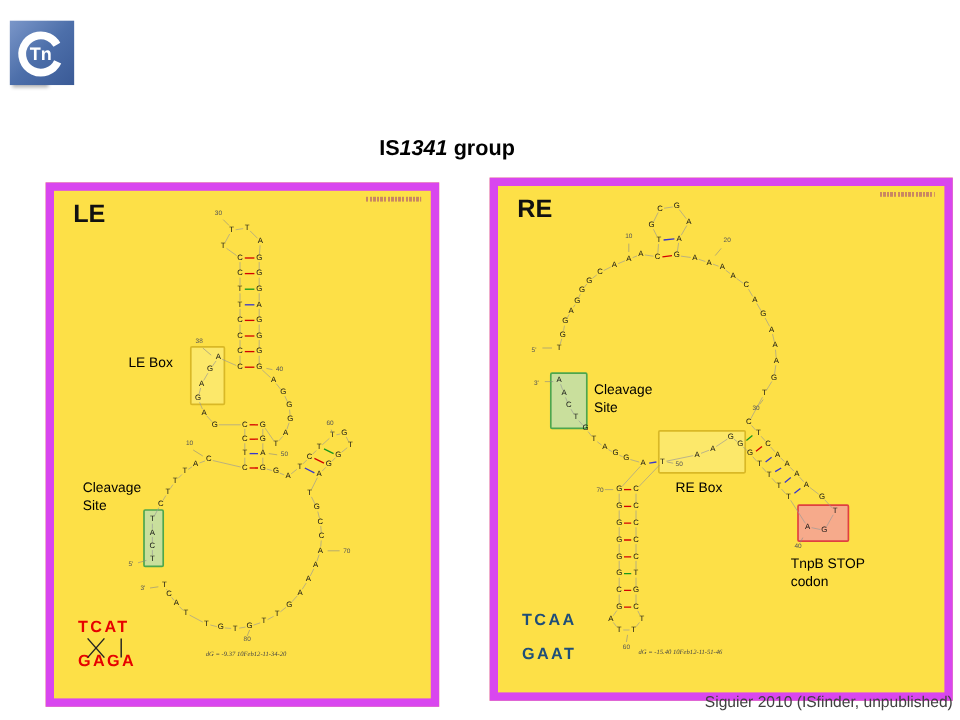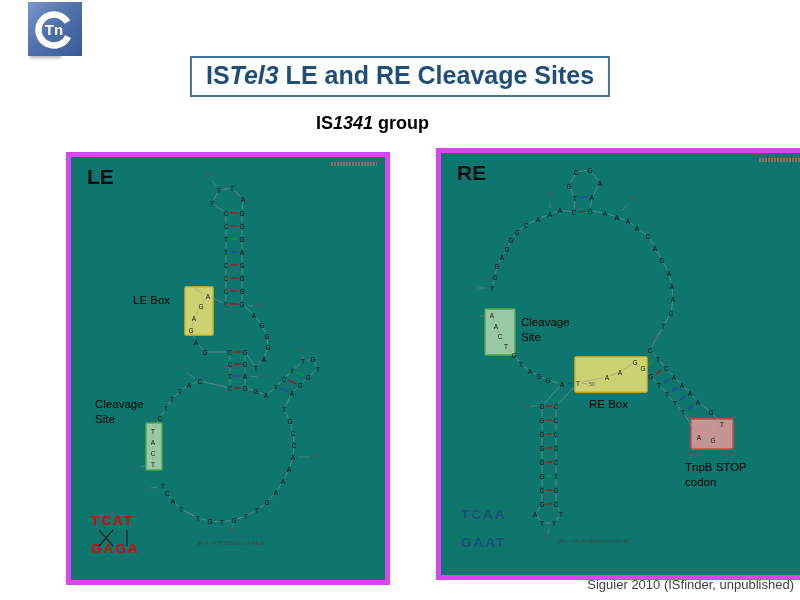--- a/index.html
+++ b/index.html
@@ -1,25 +1,25 @@
 <!DOCTYPE html>
 <html><head>
 <meta charset="utf-8">
 <style>
   html,body{margin:0;padding:0;background:#fff;}
   .slide{position:relative;width:800px;height:600px;background:#fff;overflow:hidden;
          font-family:"Liberation Sans",sans-serif;}
-  .logo{position:absolute;left:8px;top:2px;width:31px;height:54px;box-shadow:2px 2px 3px rgba(0,0,0,.30);margin-left:20px;}
+  .logo{position:absolute;left:8px;top:17px;width:31px;height:54px;box-shadow:2px 2px 3px rgba(0,0,0,.30);}
   .fig-label{position:absolute;left:72px;top:10px;font-size:15px;color:#1c3f6e;}
   .title-box{position:absolute;left:50%;top:56px;transform:translateX(-50%);
              border:2px solid #41719C;background:#fff;padding:3px 14px 5px 14px;
              font-size:25px;font-weight:bold;color:#1F4E79;white-space:nowrap;}
   .subtitle{position:absolute;left:0;top:113px;width:745px;text-align:center;
             font-size:18px;font-weight:bold;color:#000000;}
-  .panel{position:absolute;border:5px solid #d946ef;background:#0f766e;margin-left:28px;}
+  .panel{position:absolute;border:7px solid #d946ef;background:#fde047;}
   .panel svg{position:absolute;left:0;top:0;}
   .plabel{position:absolute;left:16px;top:8px;font-size:21px;font-weight:bold;color:#111;z-index:3;}
   .wm{position:absolute;right:8px;top:5px;width:46px;height:4px;opacity:.75;z-index:3;
       background:repeating-linear-gradient(90deg,#b86a6a 0 2px,rgba(0,0,0,0) 2px 3px);}
   .credit{position:absolute;right:6px;top:577px;font-size:13px;color:#404040;}
   i{font-style:italic;}
 </style>
 </head>
 <body>
 
@@ -34,21 +34,20 @@
             <stop offset="1" stop-color="#3a5a96"></stop>
         </linearGradient>
       </defs>
       <rect x="0" y="0" width="54" height="54" fill="url(#lg)"></rect>
       <circle cx="26" cy="28" r="15.5" fill="none" stroke="#fff" stroke-width="6.5" stroke-dasharray="82 16" transform="rotate(25 26 28)"></circle>
       <text x="26" y="33" fill="#fff" font-size="15" font-weight="bold" text-anchor="middle" font-family="Liberation Sans, sans-serif">Tn</text>
     </svg>
   </div>
 
 
-  <div class="title-box"><span>IS</span><i>Tel3</i><span> LE and RE Cleavage Sites</span></div>
 
   <div class="subtitle"><span>IS</span><i>1341</i><span> group</span></div>
 
   <div class="panel" style="left: 38px; top: 152px; width: 314px; height: 423px;">
     <div class="plabel">LE</div>
     <div class="wm"></div>
     <svg width="314" height="423" viewBox="0 0 314 423">
         <rect x="114" y="130" width="28" height="48" rx="1" fill="#FBEA73" stroke="#D9B826" stroke-width="1.4" fill-opacity="0.8"></rect>
         <rect x="75" y="266" width="16" height="47" rx="1" fill="#BBDFB2" stroke="#4DA64D" stroke-width="1.4" fill-opacity="0.8"></rect>
         <line x1="82" y1="303.6" x2="82" y2="299.4" stroke="#999" stroke-width="0.55"></line>

